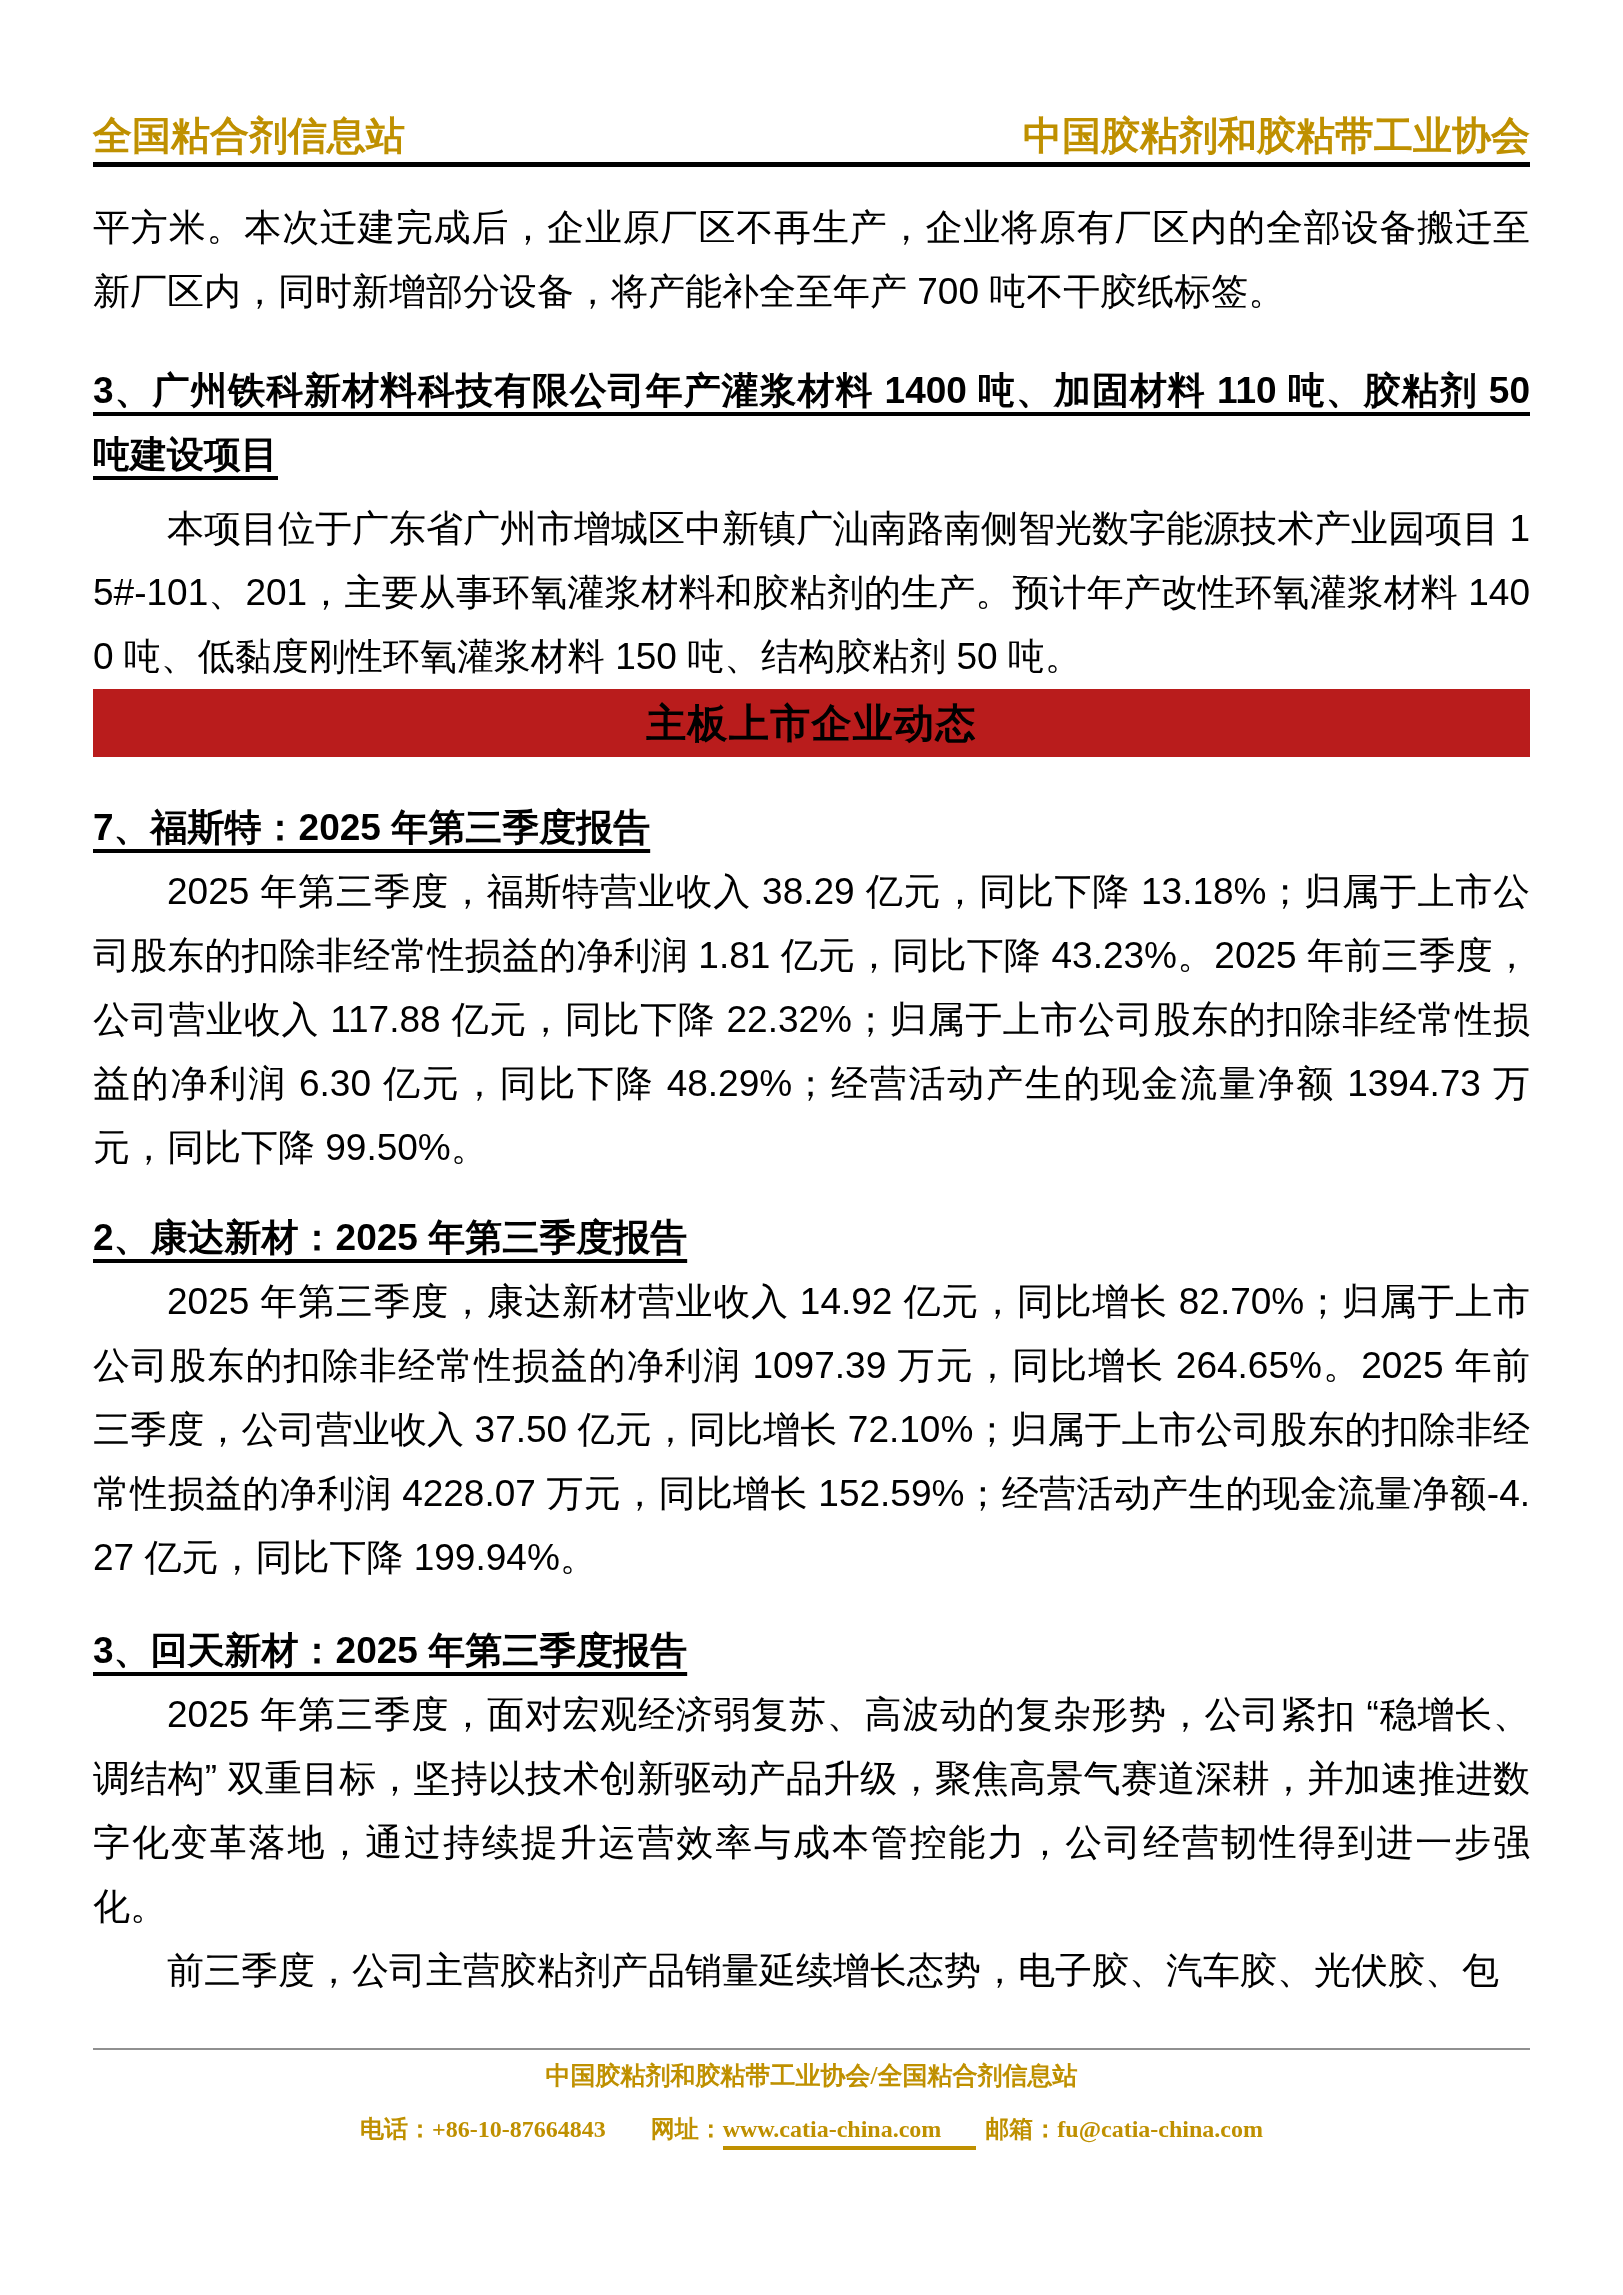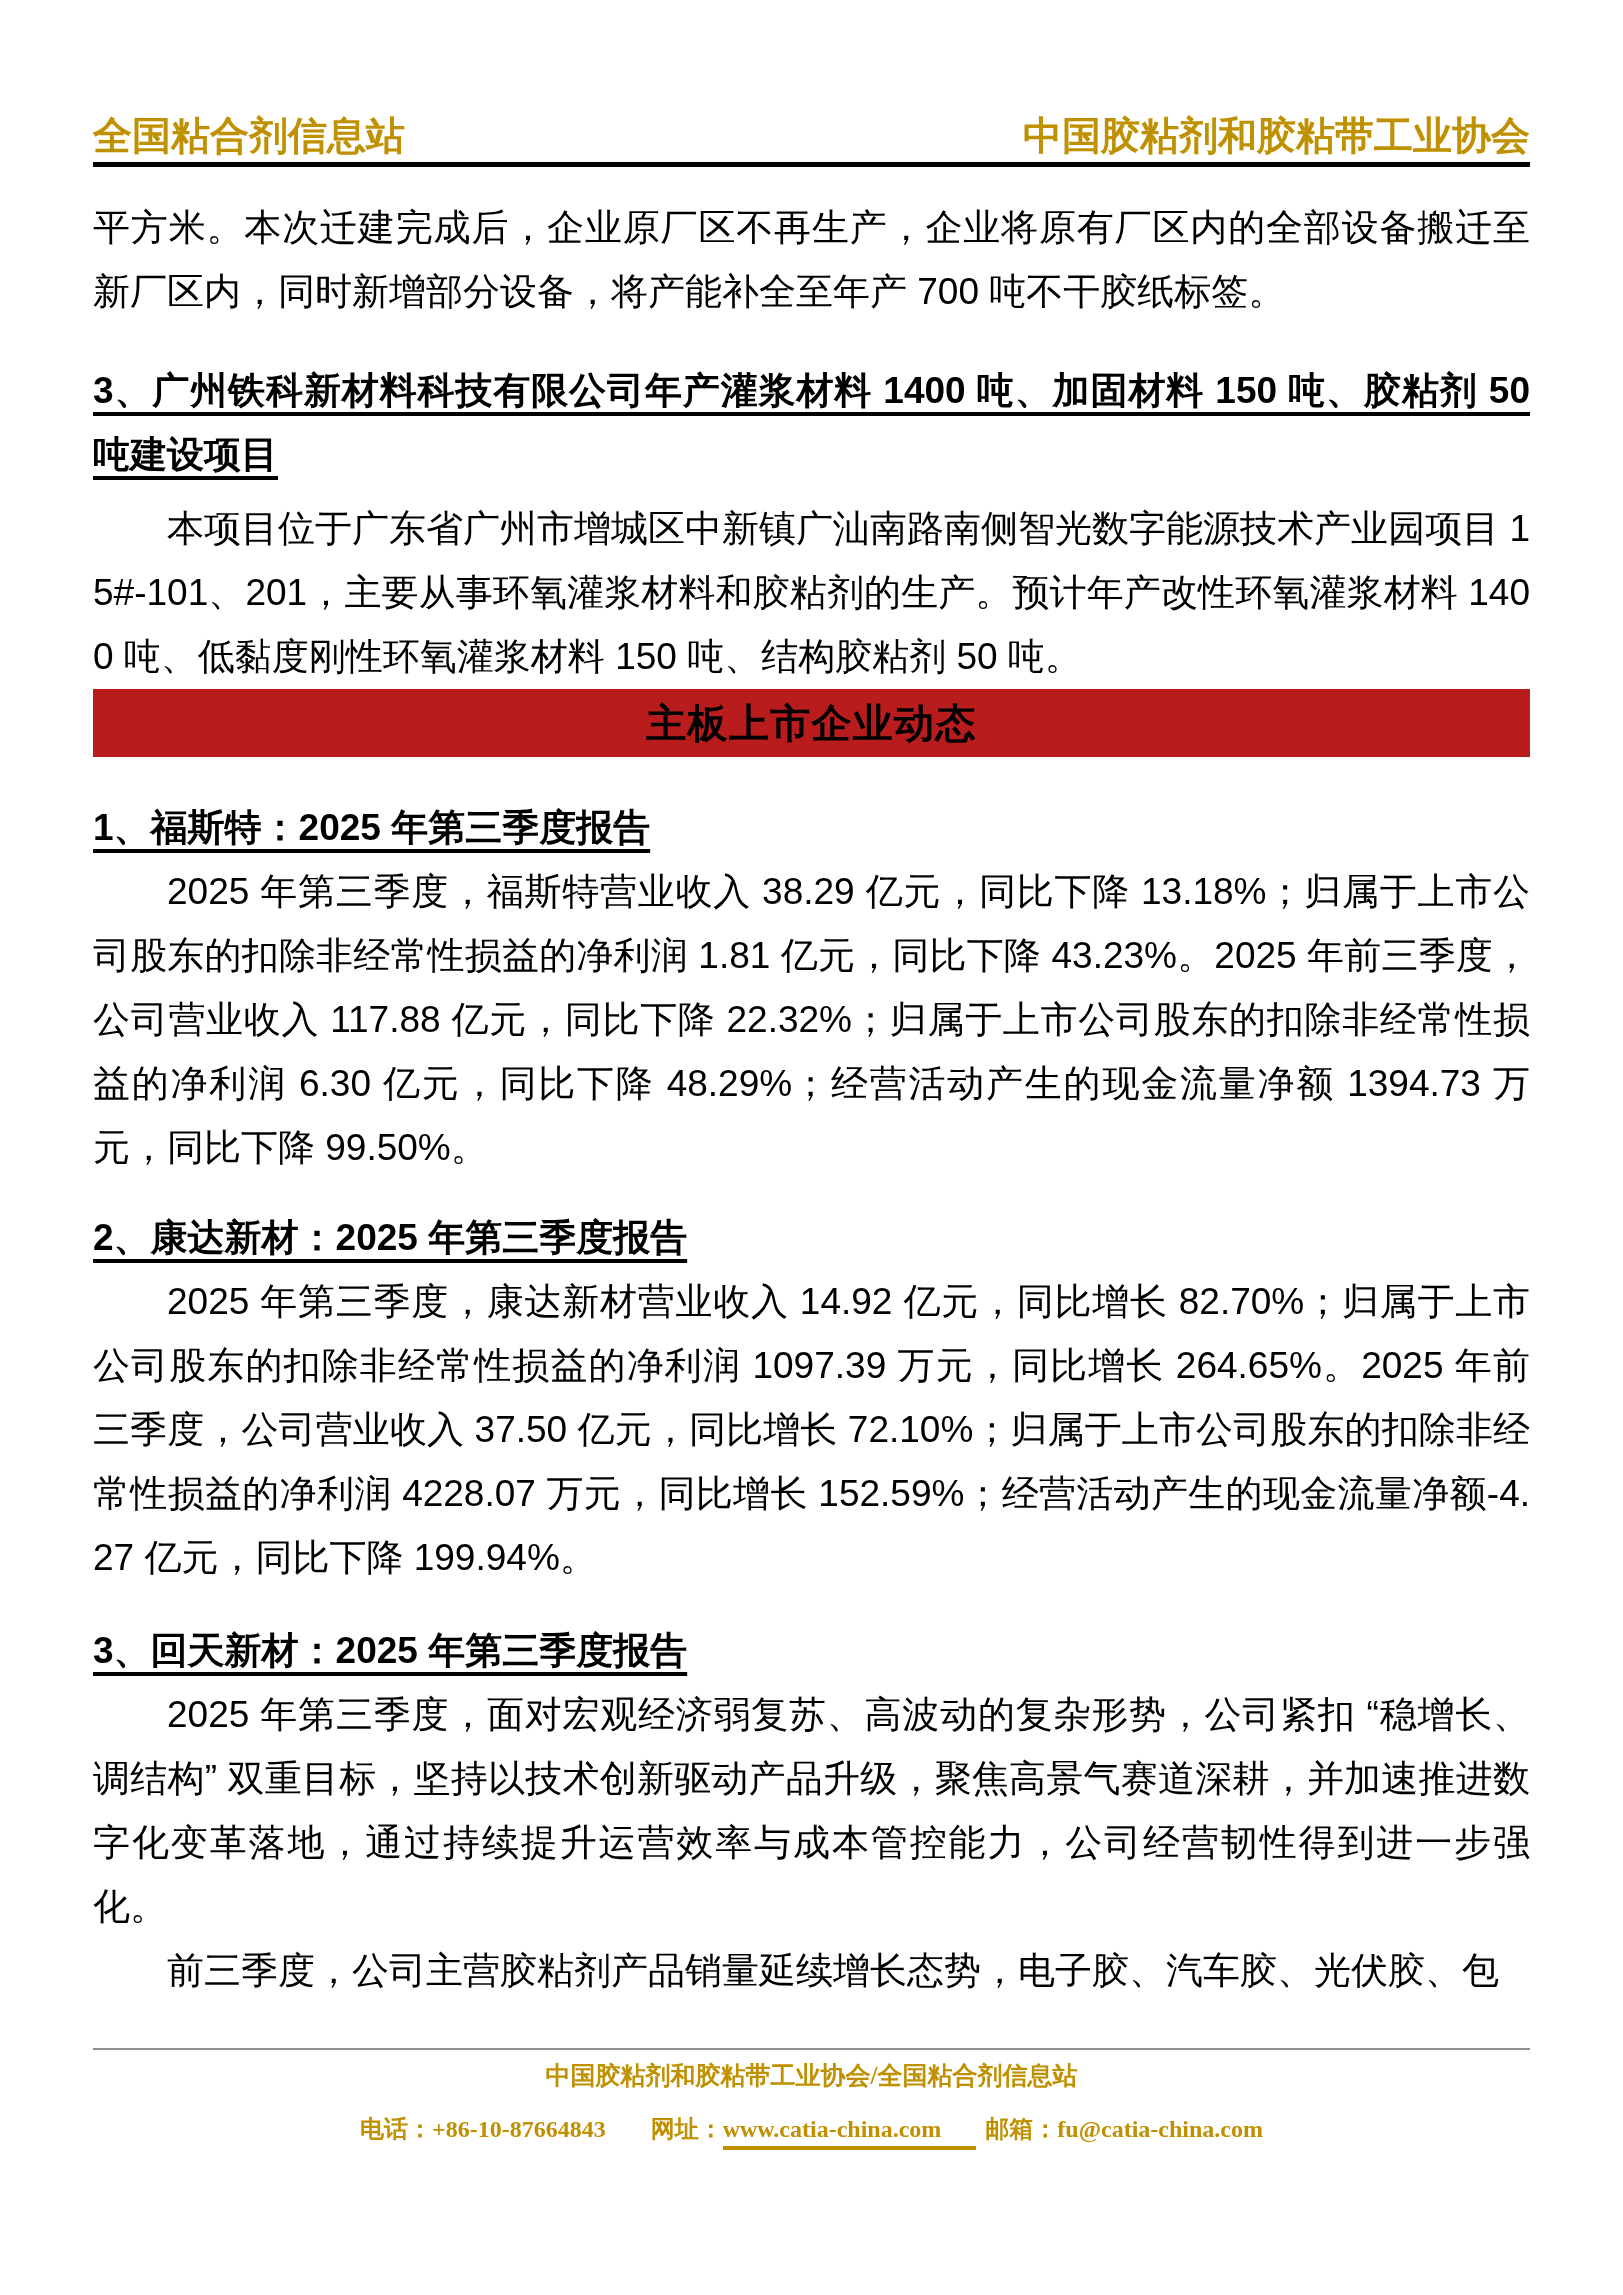--- a/index.html
+++ b/index.html
@@ -111,29 +111,29 @@
 
 <div class="page">
 
   <div class="header">
     <span class="org">全国粘合剂信息站</span>
     <span class="org">中国胶粘剂和胶粘带工业协会</span>
   </div>
 
   <p class="body-text intro">平方米。本次迁建完成后，企业原厂区不再生产，企业将原有厂区内的全部设备搬迁至新厂区内，同时新增部分设备，将产能补全至年产 700 吨不干胶纸标签。</p>
 
-  <p class="sec-heading project-heading">3、广州铁科新材料科技有限公司年产灌浆材料 1400 吨、加固材料 150 吨、胶粘剂 50 吨建设项目</p>
+  <p class="sec-heading project-heading">3、广州铁科新材料科技有限公司年产灌浆材料 1400 吨、加固材料 110 吨、胶粘剂 50 吨建设项目</p>
 
   <p class="body-text indent project-body">本项目位于广东省广州市增城区中新镇广汕南路南侧智光数字能源技术产业园项目 15#-101、201，主要从事环氧灌浆材料和胶粘剂的生产。预计年产改性环氧灌浆材料 1400 吨、低黏度刚性环氧灌浆材料 150 吨、结构胶粘剂 50 吨。</p>
 
   <div class="banner">
     <span class="banner-title">主板上市企业动态</span>
   </div>
 
-  <p class="sec-heading h-first">1、福斯特：2025 年第三季度报告</p>
+  <p class="sec-heading h-first">7、福斯特：2025 年第三季度报告</p>
   <p class="body-text indent">2025 年第三季度，福斯特营业收入 38.29 亿元，同比下降 13.18%；归属于上市公司股东的扣除非经常性损益的净利润 1.81 亿元，同比下降 43.23%。2025 年前三季度，公司营业收入 117.88 亿元，同比下降 22.32%；归属于上市公司股东的扣除非经常性损益的净利润 6.30 亿元，同比下降 48.29%；经营活动产生的现金流量净额 1394.73 万元，同比下降 99.50%。</p>
 
   <p class="sec-heading h-second">2、康达新材：2025 年第三季度报告</p>
   <p class="body-text indent">2025 年第三季度，康达新材营业收入 14.92 亿元，同比增长 82.70%；归属于上市公司股东的扣除非经常性损益的净利润 1097.39 万元，同比增长 264.65%。2025 年前三季度，公司营业收入 37.50 亿元，同比增长 72.10%；归属于上市公司股东的扣除非经常性损益的净利润 4228.07 万元，同比增长 152.59%；经营活动产生的现金流量净额-4.27 亿元，同比下降 199.94%。</p>
 
   <p class="sec-heading h-third">3、回天新材：2025 年第三季度报告</p>
   <p class="body-text indent">2025 年第三季度，面对宏观经济弱复苏、高波动的复杂形势，公司紧扣 “稳增长、调结构” 双重目标，坚持以技术创新驱动产品升级，聚焦高景气赛道深耕，并加速推进数字化变革落地，通过持续提升运营效率与成本管控能力，公司经营韧性得到进一步强化。</p>
   <p class="body-text indent">前三季度，公司主营胶粘剂产品销量延续增长态势，电子胶、汽车胶、光伏胶、包</p>
 
   <div class="footer">

